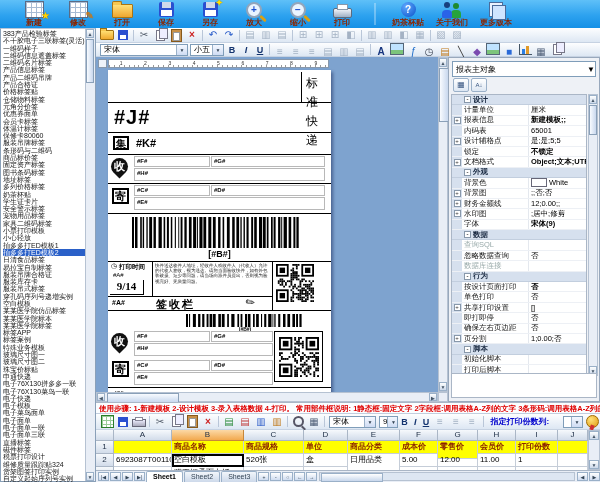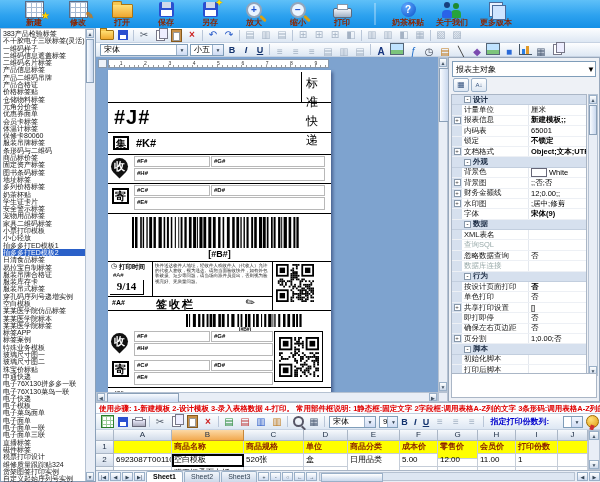--- a/index.html
+++ b/index.html
@@ -926,20 +926,27 @@
           </span>
           <span class="pglab">报表信息</span>
           <span class="pgval bd">新建模板;;</span>
         </div>
         <div class="pgrow">
           <span class="pgind"></span>
           <span class="pglab">内码表</span>
           <span class="pgval">65001</span>
         </div>
         <div class="pgrow">
+          <span class="pgind">
+            <span class="expb">+</span>
+          </span>
+          <span class="pglab">设计辅格点</span>
+          <span class="pgval">是;是;5;5</span>
+        </div>
+        <div class="pgrow">
           <span class="pgind"></span>
           <span class="pglab">锁定</span>
           <span class="pgval bd">不锁定</span>
         </div>
         <div class="pgrow">
           <span class="pgind">
             <span class="expb">+</span>
           </span>
           <span class="pglab">文档格式</span>
           <span class="pgval bd">Object;文本;UTF8</span>
@@ -975,25 +982,20 @@
           <span class="pgval">;居中;修剪</span>
         </div>
         <div class="pgrow">
           <span class="pgind"></span>
           <span class="pglab">字体</span>
           <span class="pgval bd">宋体(9)</span>
         </div>
         <div class="pgcat">
           <span class="expb">-</span>
           <span>数据</span>
-        </div>
-        <div class="pgrow">
-          <span class="pgind"></span>
-          <span class="pglab">XML表名</span>
-          <span class="pgval"></span>
         </div>
         <div class="pgrow">
           <span class="pgind"></span>
           <span class="pglab gy">查询SQL</span>
           <span class="pgval"></span>
         </div>
         <div class="pgrow">
           <span class="pgind"></span>
           <span class="pglab">忽略数据查询</span>
           <span class="pgval">否</span>

